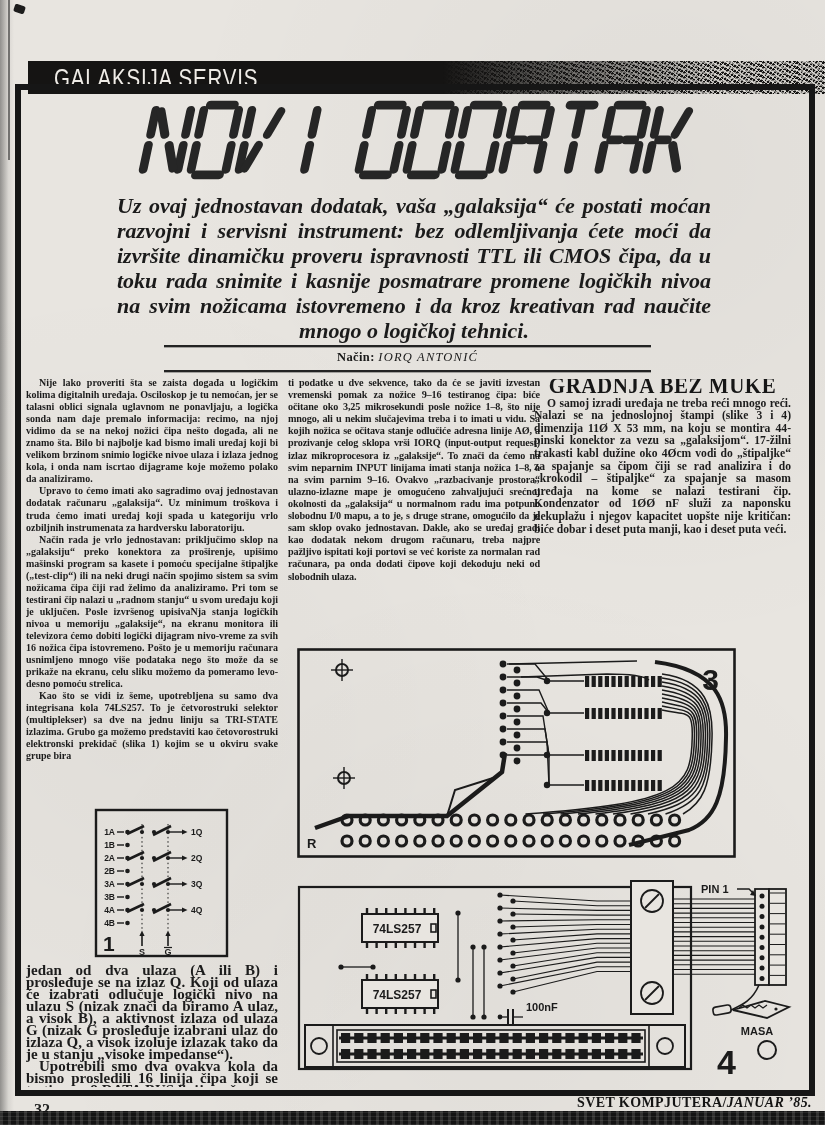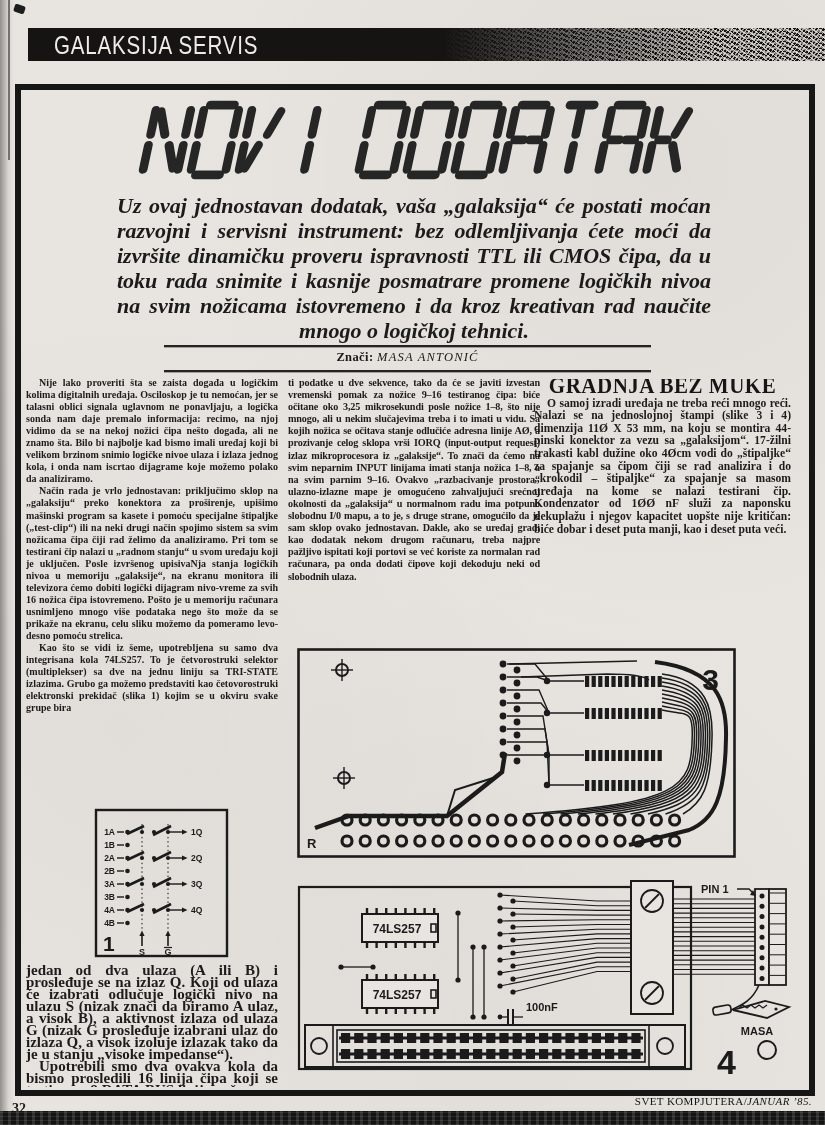--- a/index.html
+++ b/index.html
@@ -10,21 +10,21 @@
       radial-gradient(circle at 15% 65%, rgba(0,0,0,.03), transparent 45%),
       radial-gradient(circle at 60% 90%, rgba(0,0,0,.03), transparent 40%),
       #e8e5e0;
     font-family:"Liberation Serif","DejaVu Serif",serif;color:#191919;
   }
   .abs{position:absolute;}
   #edge-shadow{left:0;top:0;width:14px;height:1125px;
     background:linear-gradient(to right, rgba(40,40,40,.45), rgba(40,40,40,.08) 60%, transparent);}
   #edge-line{left:8px;top:0;width:2px;height:160px;background:rgba(30,30,30,.55);}
   #corner-mark{left:14px;top:5px;width:11px;height:8px;background:#1d1d1d;border-radius:2px;transform:rotate(18deg);}
-  #logo-bar{left:28px;top:28px;width:797px;height:33px;background:#151413;}
+  #logo-bar{left:28px;top:61px;width:797px;height:33px;background:#151413;}
   #logo-text{
     position:absolute;left:26px;top:3px;color:#efece7;
     font-family:"Liberation Sans","DejaVu Sans",sans-serif;
     font-size:25px;font-weight:400;letter-spacing:1px;
     transform:scaleX(.82) scaleY(1.05);transform-origin:left center;white-space:nowrap;
   }
   #logo-grunge{position:absolute;top:0;bottom:0;right:0;width:48%;
     background:
       repeating-linear-gradient(37deg, rgba(232,229,224,.85) 0 1px, transparent 1px 4px),
       repeating-linear-gradient(-53deg, rgba(232,229,224,.7) 0 1px, transparent 1px 3px),
@@ -50,22 +50,22 @@
   #col2 {left:288px;top:377px;width:252px;height:248px;overflow:hidden;font-size:10.2px;line-height:12.1px;letter-spacing:-.15px;}
   #col3 {left:534px;top:379px;width:257px;height:222px;overflow:hidden;font-size:11.6px;line-height:12.6px;}
   #col3-heading{
     text-align:center;font-weight:bold;font-size:21px;letter-spacing:.5px;
     transform:scaleY(1.12);margin:0 0 6px 0;text-indent:0;color:#161616;
     font-family:"Liberation Serif","DejaVu Serif",serif;
   }
   #fig1{left:94px;top:808px;}
   #fig3{left:297px;top:648px;}
   #fig4{left:297px;top:877px;}
-  #page-num{left:12px;top:1101px;font-size:14px;font-weight:bold;color:#222;}
-  #footer-text{right:13px;top:1095px;font-size:11px;font-weight:normal;letter-spacing:.4px;color:#141414;}
+  #page-num{left:34px;top:1101px;font-size:16px;font-weight:bold;color:#222;}
+  #footer-text{right:13px;top:1095px;font-size:14px;font-weight:bold;letter-spacing:.4px;color:#141414;}
   #footer-text .it{font-style:italic;}
   #bottom-bar{left:0;top:1111px;width:825px;height:14px;
     background:
       repeating-linear-gradient(90deg, rgba(230,227,222,.14) 0 3px, transparent 3px 8px),
       repeating-linear-gradient(0deg, rgba(230,227,222,.1) 0 1px, transparent 1px 4px),
       #141414;}
   svg text{font-family:"Liberation Sans","DejaVu Sans",sans-serif;fill:#1b1b1b;}
 </style>
 </head>
 <body>
@@ -162,27 +162,28 @@
         <line x1="7" y1="35" x2="15" y2="35"></line>
         <line x1="29" y1="9" x2="21" y2="30"></line>
         <line x1="21" y1="40" x2="29" y2="61"></line>
       </g>
     </svg>
 
   <div class="abs" id="lead">Uz ovaj jednostavan dodatak, vaša „galaksija“ će postati moćan razvojni i servisni instrument: bez odlemljivanja ćete moći da izvršite dinamičku proveru ispravnosti TTL ili CMOS čipa, da u toku rada snimite i kasnije posmatrare promene logičkih nivoa na svim nožicama istovremeno i da kroz kreativan rad naučite mnogo o logičkoj tehnici.</div>
 
   <div class="abs rule" style="top:345px"></div>
   <div class="abs" id="byline">
-    <span class="lbl">Znači:</span>
-    <span class="auth">MASA ANTONIĆ</span>
+    <span class="lbl">Način:</span>
+    <span class="auth">IORQ ANTONIĆ</span>
   </div>
   <div class="abs rule" style="top:370px"></div>
 
   <div class="abs col" id="col1">
       <p>Nije lako proveriti šta se zaista događa u logičkim kolima digitalnih uređaja. Osciloskop je tu nemoćan, jer se talasni oblici signala uglavnom ne ponavljaju, a logička sonda nam daje premalo informacija: recimo, na njoj vidimo da se na nekoj nožici čipa nešto događa, ali ne znamo šta. Bilo bi najbolje kad bismo imali uređaj koji bi velikom brzinom snimio logičke nivoe ulaza i izlaza jednog kola, i onda nam iscrtao dijagrame koje možemo polako da analiziramo.</p>
+      <p>Upravo to ćemo imati ako sagradimo ovaj jednostavan dodatak računaru „galaksija“. Uz minimum troškova i truda ćemo imati uređaj koji spada u kategoriju vrlo ozbiljnih instrumenata za hardversku laboratoriju.</p>
       <p>Način rada je vrlo jednostavan: priključimo sklop na „galaksiju“ preko konektora za proširenje, upišimo mašinski program sa kasete i pomoću specijalne štipaljke („test-clip“) ili na neki drugi način spojimo sistem sa svim nožicama čipa čiji rad želimo da analiziramo. Pri tom se testirani čip nalazi u „radnom stanju“ u svom uređaju koji je uključen. Posle izvršenog upisivaNja stanja logičkih nivoa u memoriju „galaksije“, na ekranu monitora ili televizora ćemo dobiti logički dijagram nivo-vreme za svih 16 nožica čipa istovremeno. Pošto je u memoriju računara usnimljeno mnogo više podataka nego što može da se prikaže na ekranu, celu sliku možemo da pomeramo levo-desno pomoću strelica.</p>
       <p>Kao što se vidi iz šeme, upotrebljena su samo dva integrisana kola 74LS257. To je četvorostruki selektor (multiplekser) sa dve na jednu liniju sa TRI-STATE izlazima. Grubo ga možemo predstaviti kao četovorostruki elektronski prekidač (slika 1) kojim se u okviru svake grupe bira</p>
     </div>
   <div class="abs col" id="col2">
       <p class="cont">ti podatke u dve sekvence, tako da će se javiti izvestan vremenski pomak za nožice 9–16 testiranog čipa: biće očitane oko 3,25 mikrosekundi posle nožice 1–8, što nije mnogo, ali u nekim slučajevima treba i to imati u vidu. Sa kojih nožica se očitava stanje odlučiće adresna linije AØ, a prozivanje celog sklopa vrši IORQ (input-output request) izlaz mikroprocesora iz „galaksije“. To znači da ćemo na svim neparnim INPUT linijama imati stanja nožica 1–8, a na svim parnim 9–16. Ovakvo „razbacivanje prostora“ ulazno-izlazne mape je omogućeno zahvaljujući srećnoj okolnosti da „galaksija“ u normalnom radu ima potpuno slobodnu I/0 mapu, a to je, s druge strane, omogućilo da je sam sklop ovako jednostavan. Dakle, ako se uređaj gradi kao dodatak nekom drugom računaru, treba najpre pažljivo ispitati koji portovi se već koriste za normalan rad računara, pa onda dodati čipove koji dekoduju neki od slobodnih ulaza.</p>
     </div>
   <div class="abs col" id="col3">
     <p id="col3-heading">GRADNJA BEZ MUKE</p>
     <div id="col3-body">
         <p>O samoj izradi uređaja ne treba reći mnogo reći. Nalazi se na jednoslojnoj štampi (slike 3 i 4) dimenzija 11Ø X 53 mm, na koju se montira 44-pinski konektor za vezu sa „galaksijom“. 17-žilni trakasti kabl dužine oko 4Øcm vodi do „štipaljke“ za spajanje sa čipom čiji se rad analizira i do „krokodil – štipaljke“ za spajanje sa masom uređaja na kome se nalazi testirani čip. Kondenzator od 1ØØ nF služi za naponsku dekuplažu i njegov kapacitet uopšte nije kritičan: biće dobar i deset puta manji, kao i deset puta veći.</p>

